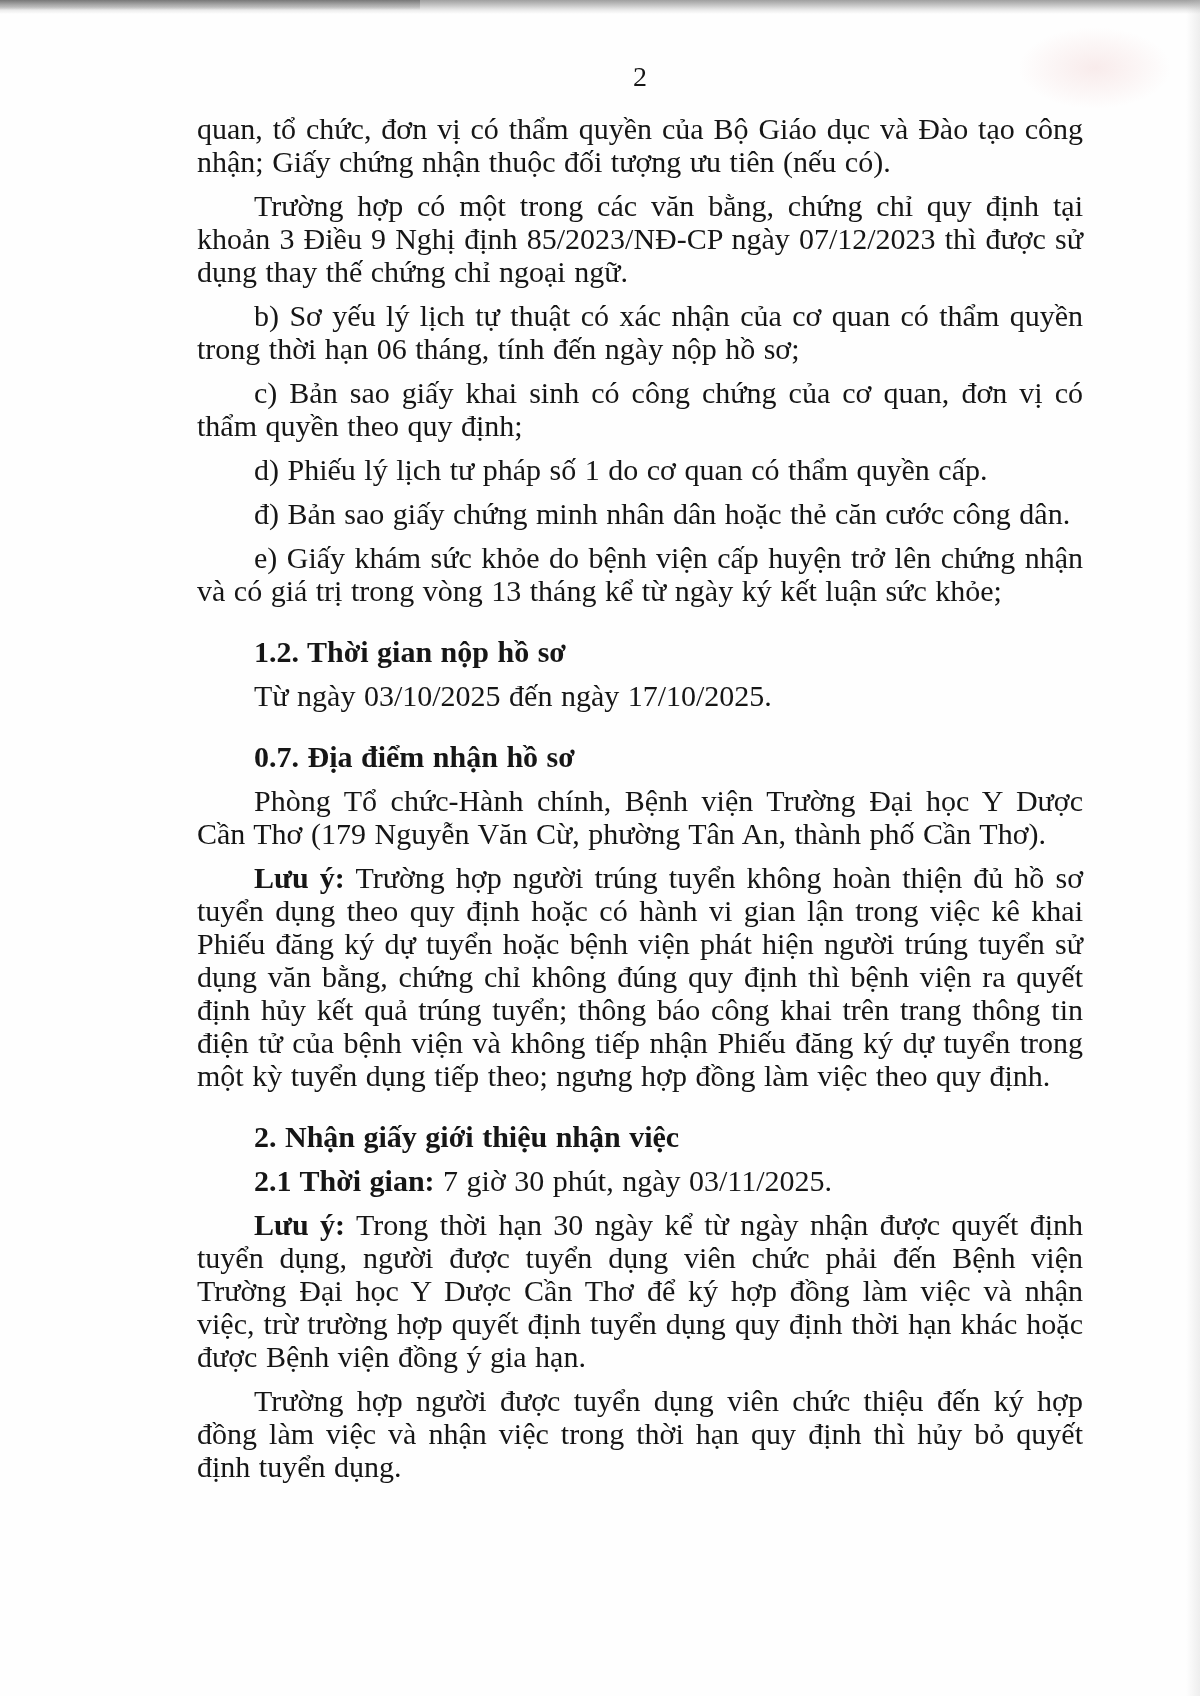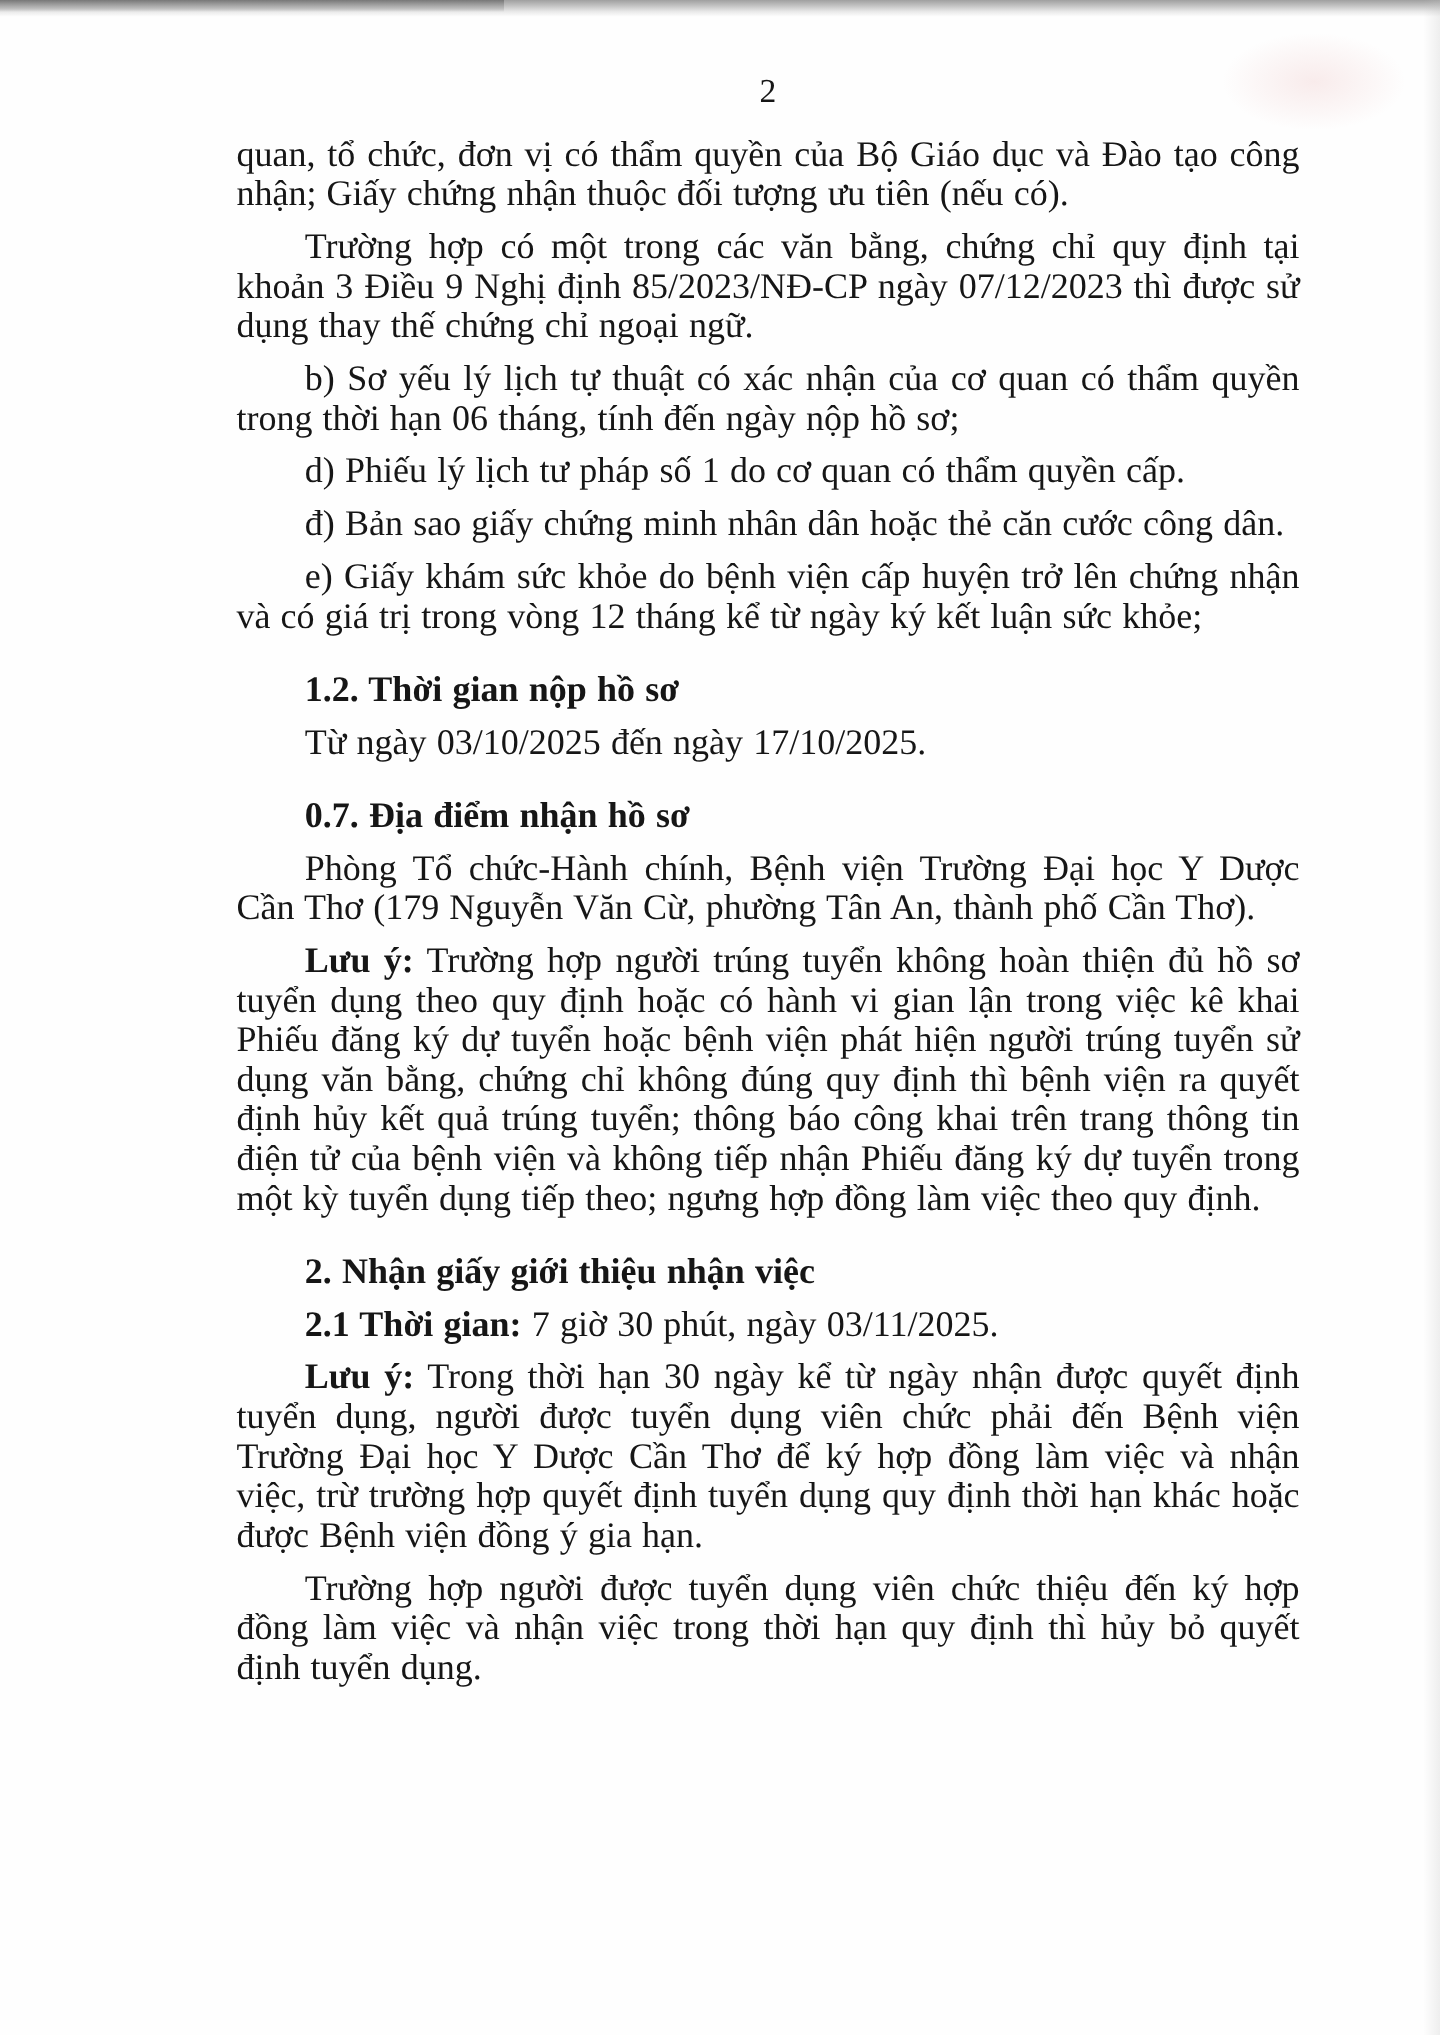--- a/index.html
+++ b/index.html
@@ -82,23 +82,24 @@
   <div class="scan-top-left"></div>
   <div class="scan-smudge"></div>
   <div class="scan-right"></div>
 
   <div class="page-number">2</div>
 
   <div class="doc-body" id="doc-body">
       <p class=""><span>quan, tổ chức, đơn vị có thẩm quyền của Bộ Giáo dục và Đào tạo công nhận; Giấy chứng nhận thuộc đối tượng ưu tiên (nếu có).</span></p>
       <p class="indent"><span>Trường hợp có một trong các văn bằng, chứng chỉ quy định tại khoản 3 Điều 9 Nghị định 85/2023/NĐ-CP ngày 07/12/2023 thì được sử dụng thay thế chứng chỉ ngoại ngữ.</span></p>
       <p class="indent"><span>b) Sơ yếu lý lịch tự thuật có xác nhận của cơ quan có thẩm quyền trong thời hạn 06 tháng, tính đến ngày nộp hồ sơ;</span></p>
+      <p class="indent"><span>c) Bản sao giấy khai sinh có công chứng của cơ quan, đơn vị có thẩm quyền theo quy định;</span></p>
       <p class="indent"><span>d) Phiếu lý lịch tư pháp số 1 do cơ quan có thẩm quyền cấp.</span></p>
       <p class="indent"><span>đ) Bản sao giấy chứng minh nhân dân hoặc thẻ căn cước công dân.</span></p>
-      <p class="indent"><span>e) Giấy khám sức khỏe do bệnh viện cấp huyện trở lên chứng nhận và có giá trị trong vòng 12 tháng kể từ ngày ký kết luận sức khỏe;</span></p>
+      <p class="indent"><span>e) Giấy khám sức khỏe do bệnh viện cấp huyện trở lên chứng nhận và có giá trị trong vòng 13 tháng kể từ ngày ký kết luận sức khỏe;</span></p>
       <p class="indent heading"><span class="b">1.2. Thời gian nộp hồ sơ</span></p>
       <p class="indent"><span>Từ ngày 03/10/2025 đến ngày 17/10/2025.</span></p>
       <p class="indent heading"><span class="b">0.7. Địa điểm nhận hồ sơ</span></p>
       <p class="indent"><span>Phòng Tổ chức-Hành chính, Bệnh viện Trường Đại học Y Dược Cần Thơ (179 Nguyễn Văn Cừ, phường Tân An, thành phố Cần Thơ).</span></p>
       <p class="indent"><span class="b u">Lưu ý</span><span class="b">:</span><span> Trường hợp người trúng tuyển không hoàn thiện đủ hồ sơ tuyển dụng theo quy định hoặc có hành vi gian lận trong việc kê khai Phiếu đăng ký dự tuyển hoặc bệnh viện phát hiện người trúng tuyển sử dụng văn bằng, chứng chỉ không đúng quy định thì bệnh viện ra quyết định hủy kết quả trúng tuyển; thông báo công khai trên trang thông tin điện tử của bệnh viện và không tiếp nhận Phiếu đăng ký dự tuyển trong một kỳ tuyển dụng tiếp theo; ngưng hợp đồng làm việc theo quy định.</span></p>
       <p class="indent heading"><span class="b">2. Nhận giấy giới thiệu nhận việc</span></p>
       <p class="indent"><span class="b">2.1 Thời gian:</span><span> 7 giờ 30 phút, ngày 03/11/2025.</span></p>
       <p class="indent"><span class="b u">Lưu ý:</span><span> Trong thời hạn 30 ngày kể từ ngày nhận được quyết định tuyển dụng, người được tuyển dụng viên chức phải đến Bệnh viện Trường Đại học Y Dược Cần Thơ để ký hợp đồng làm việc và nhận việc, trừ trường hợp quyết định tuyển dụng quy định thời hạn khác hoặc được Bệnh viện đồng ý gia hạn.</span></p>
       <p class="indent"><span>Trường hợp người được tuyển dụng viên chức thiệu đến ký hợp đồng làm việc và nhận việc trong thời hạn quy định thì hủy bỏ quyết định tuyển dụng.</span></p>
     </div>

